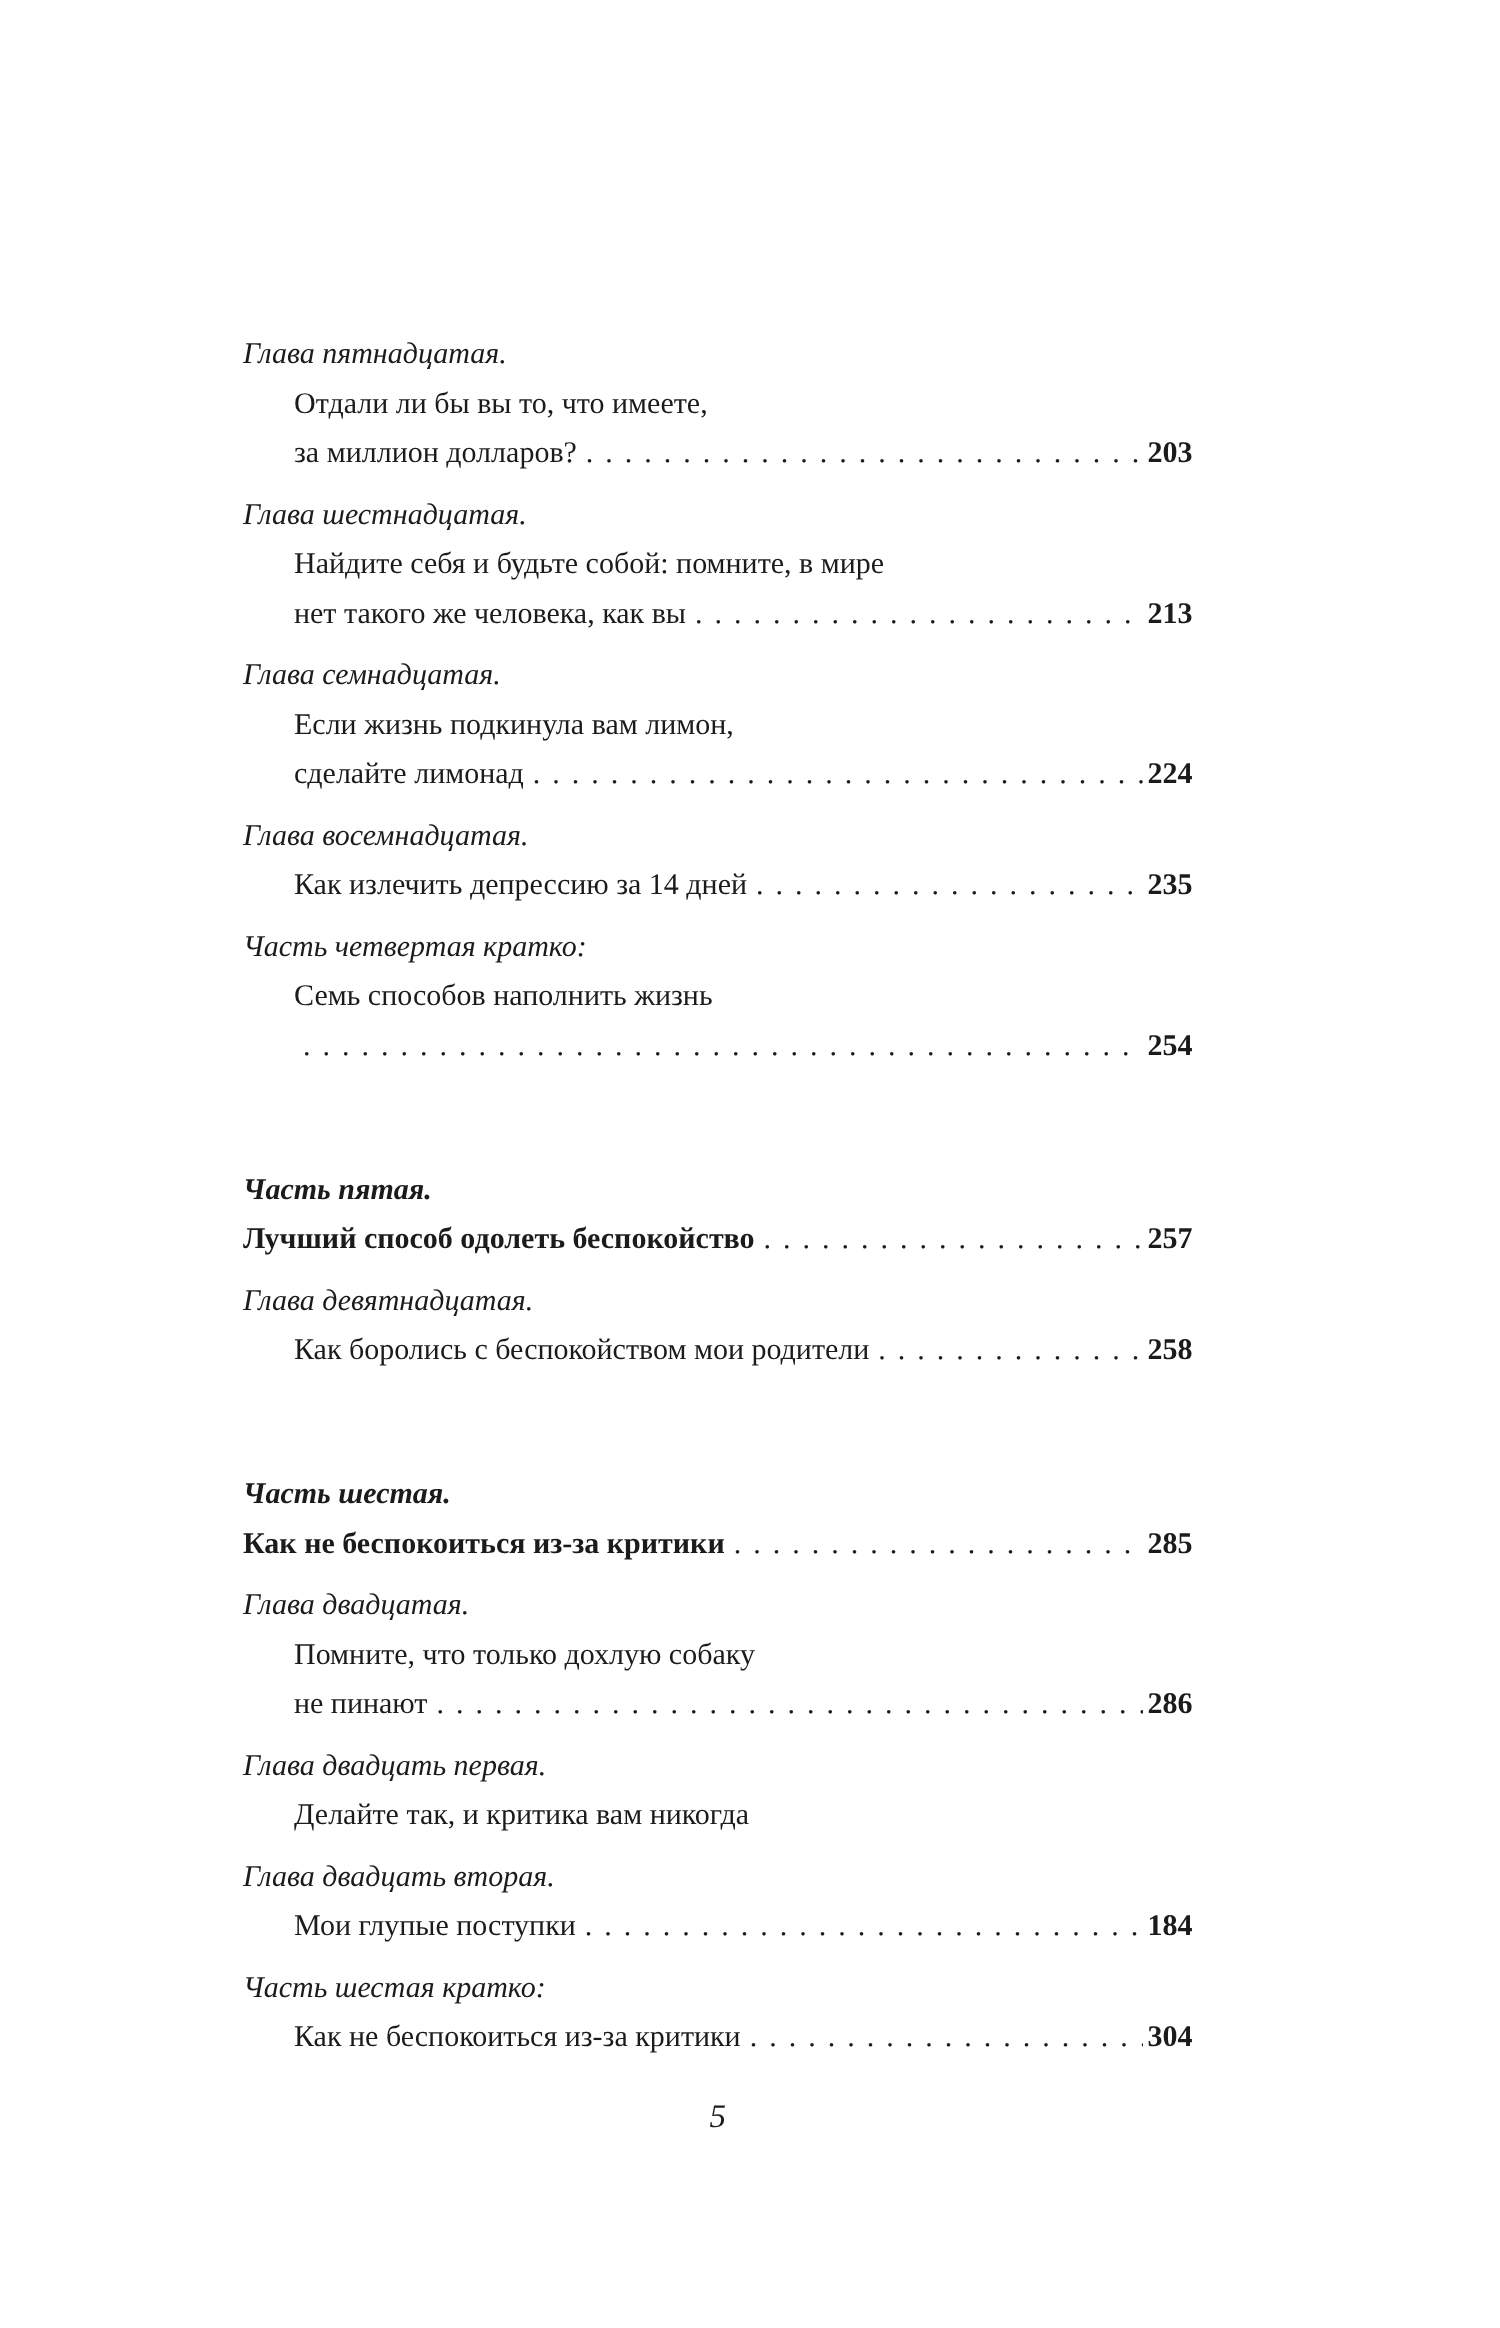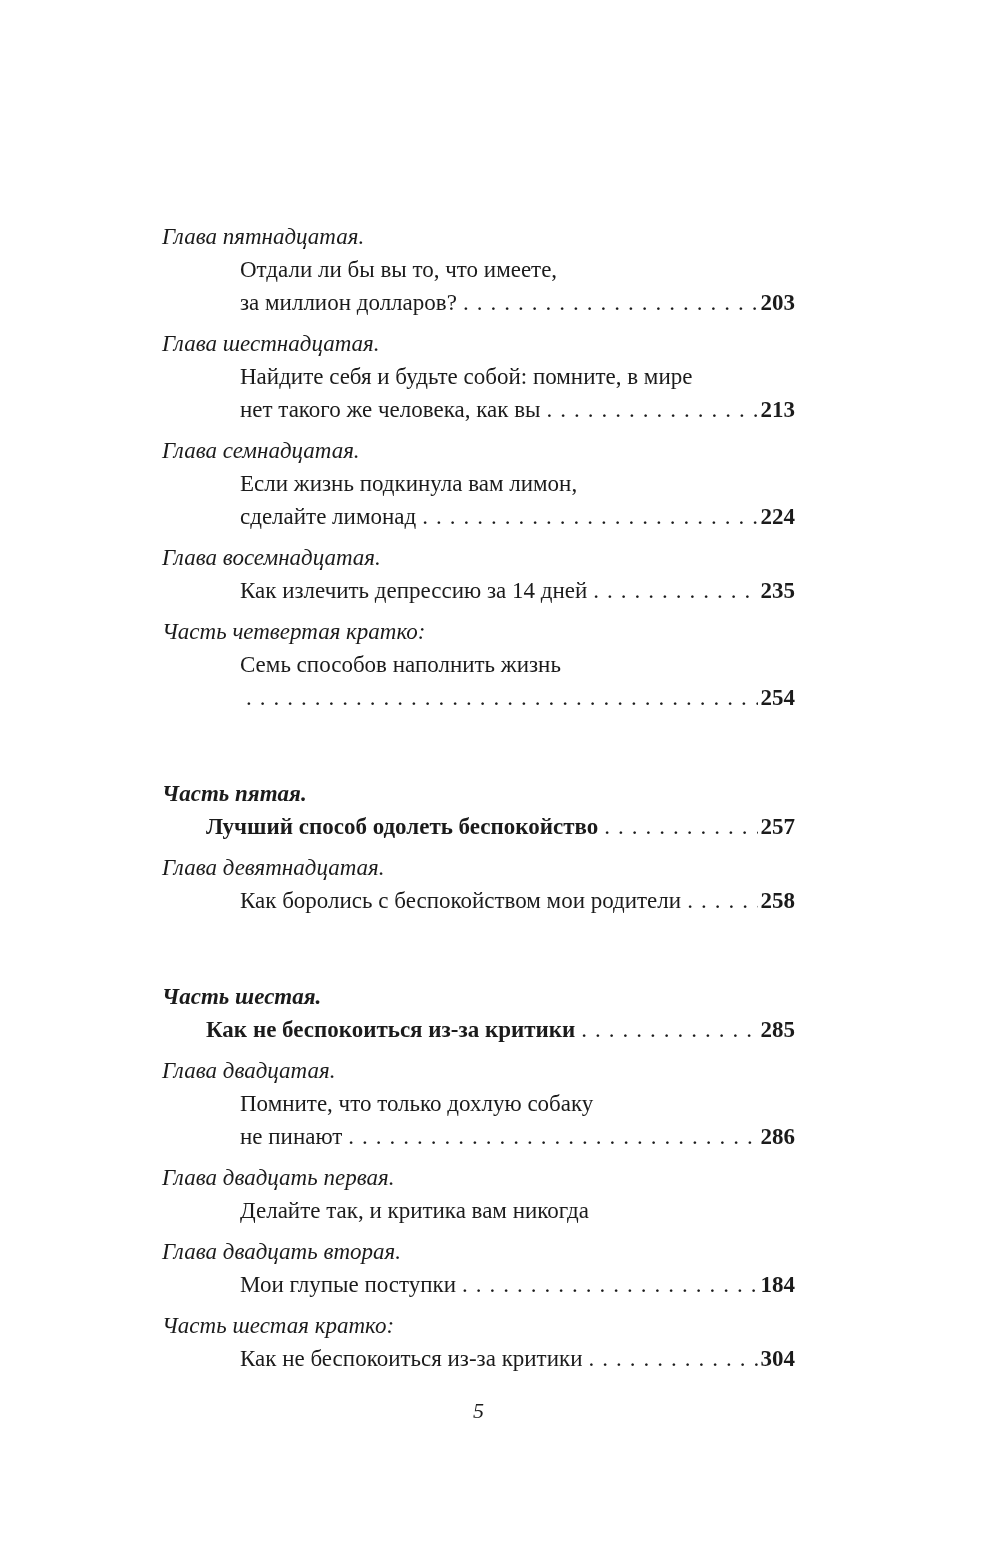--- a/index.html
+++ b/index.html
@@ -10,29 +10,29 @@
     background: #ffffff;
     font-family: "Liberation Serif", serif;
     color: #1b1b1b;
     overflow: hidden;
   }
   .toc {
     position: absolute;
     left: 162px;
     top: 220px;
     width: 633px;
-    font-size: 23px;
+    font-size: 20px;
     line-height: 33px;
   }
   .entry { margin-top: 8px; }
   .entry:first-child { margin-top: 0; }
   .entry.gap { margin-top: 63px; }
   .heading { font-style: italic; font-weight: normal; }
   .entry.part .heading { font-weight: bold; font-family: Liberation Serif, serif; }
-  .line { padding-left: 34px; margin-left: 44px; }
+  .line { padding-left: 34px; }
   .entry.part .line { padding-left: 0; font-weight: bold; }
   .row { display: flex; align-items: flex-end; }
   .row .text { white-space: nowrap; }
   .leader {
     flex: 1 1 auto;
     overflow: hidden;
     white-space: nowrap;
     margin: 0 3px 0 6px;
     min-width: 10px;
   }

